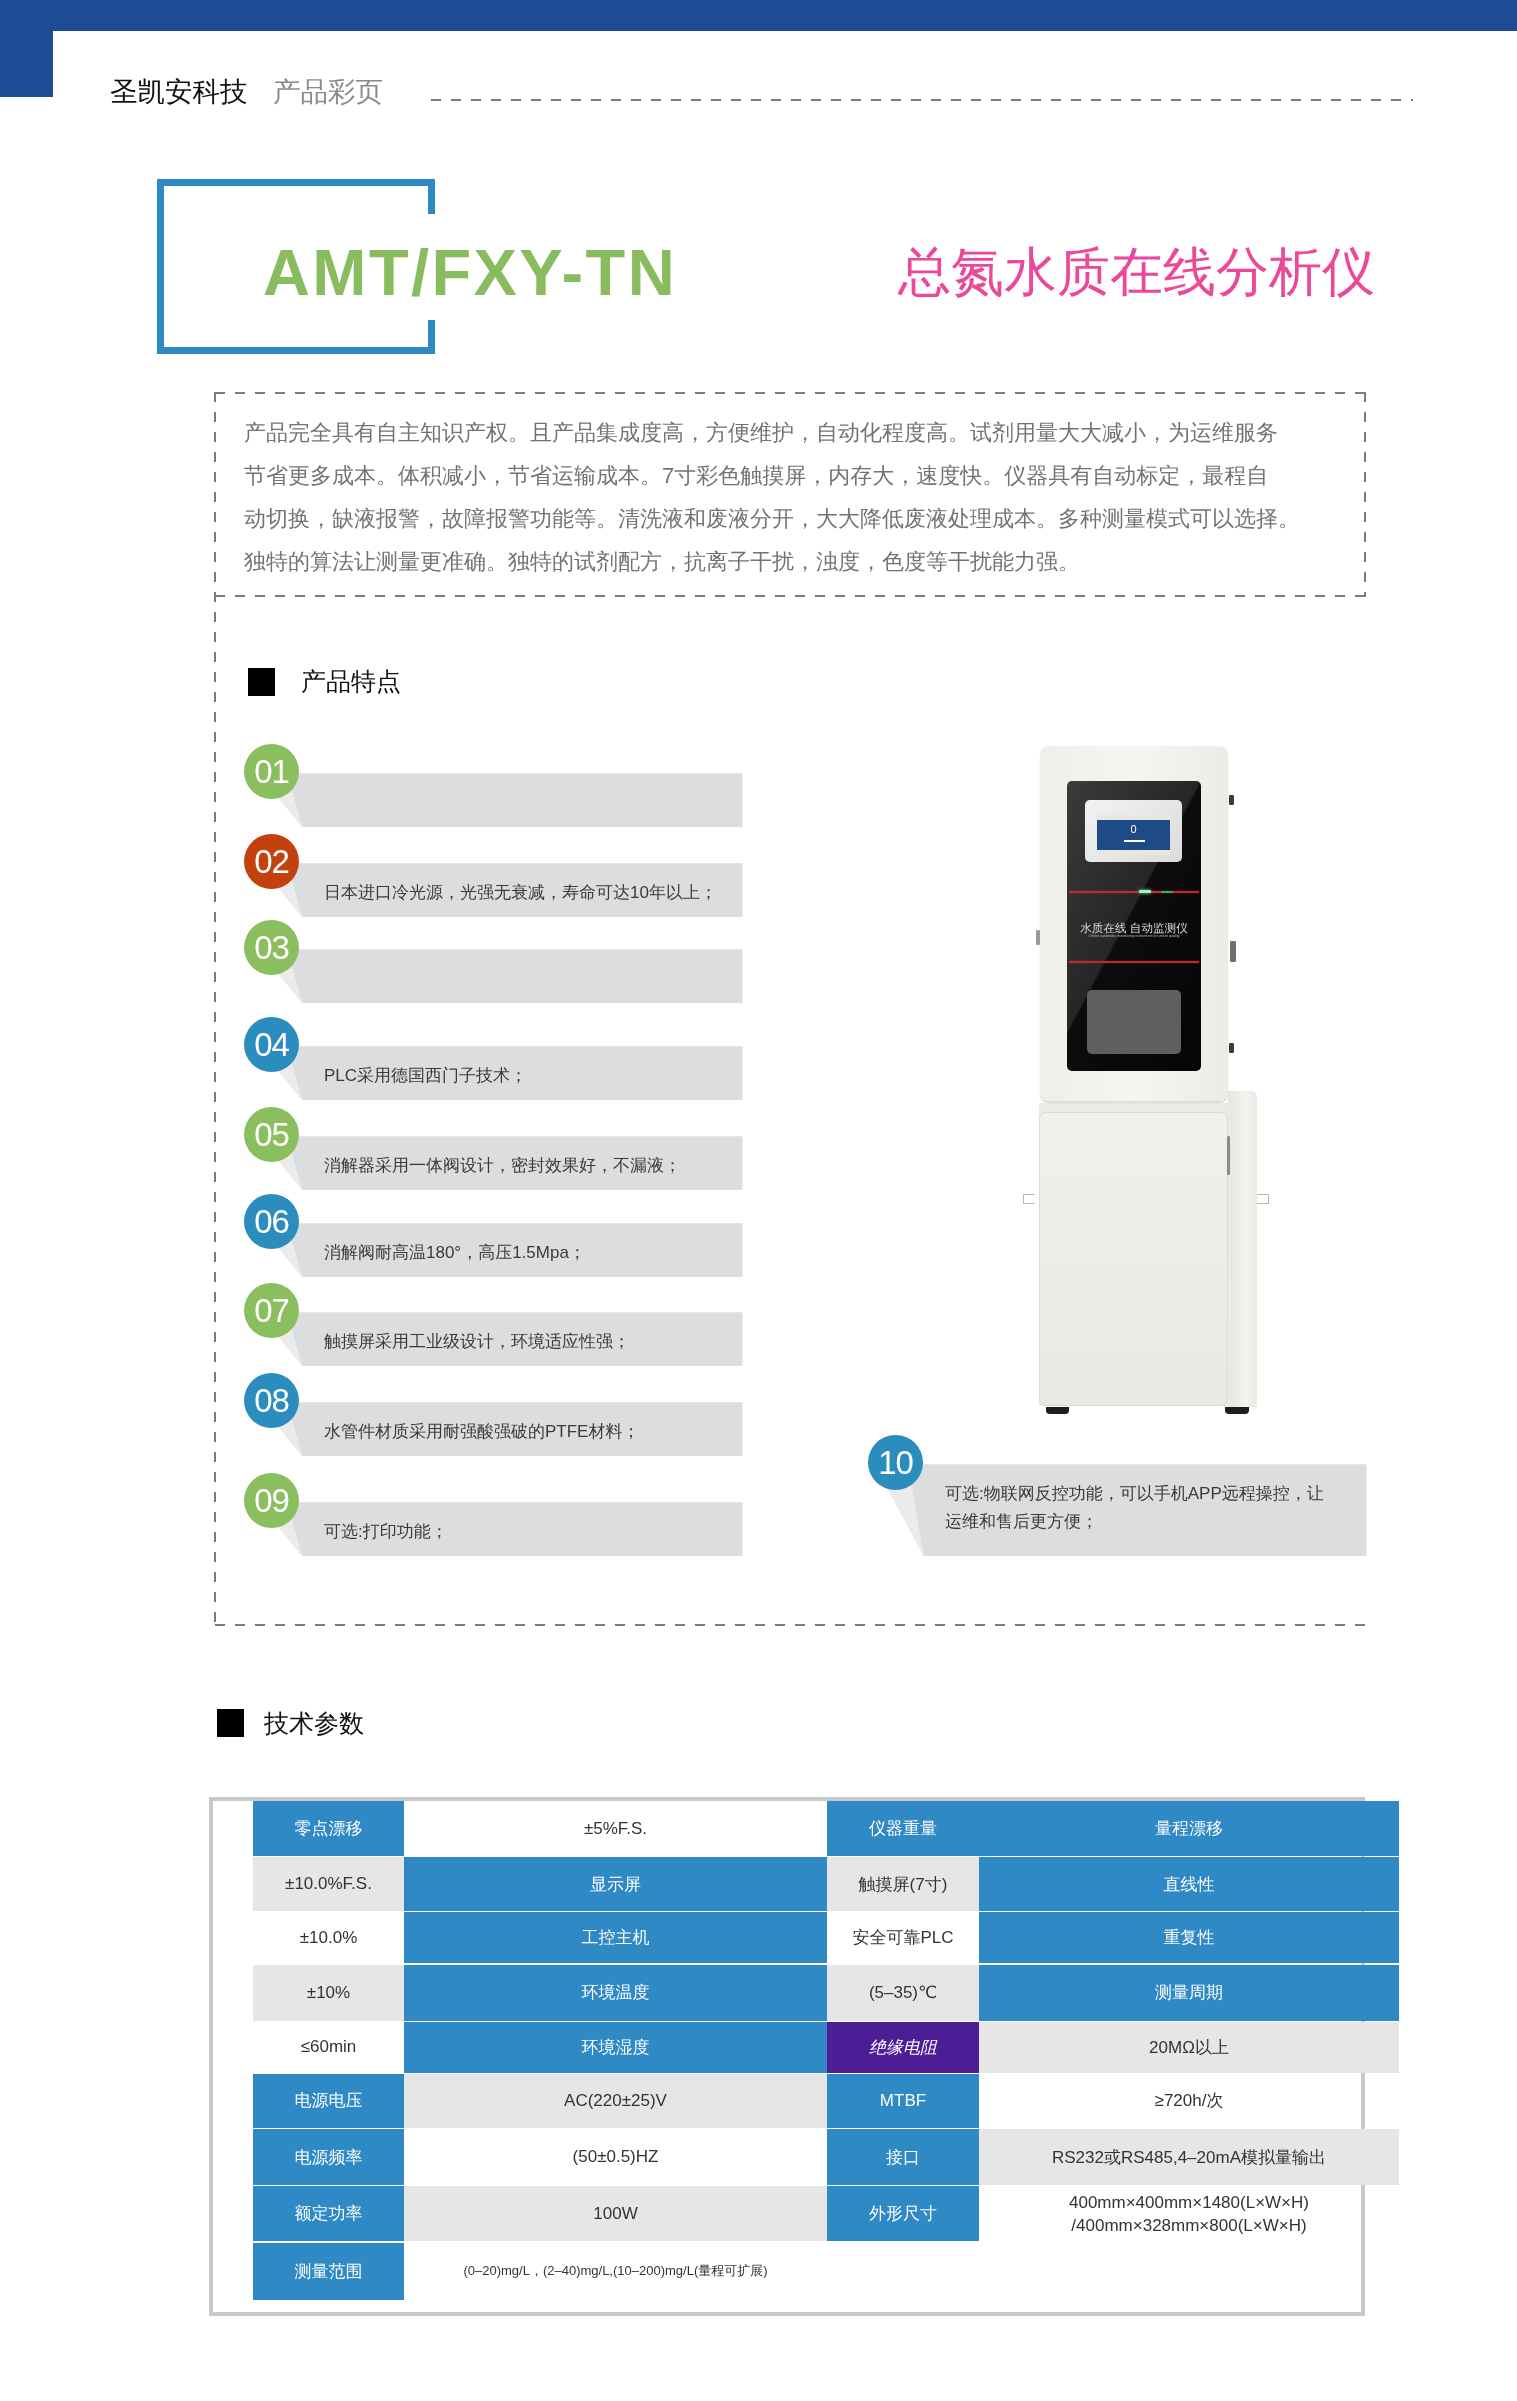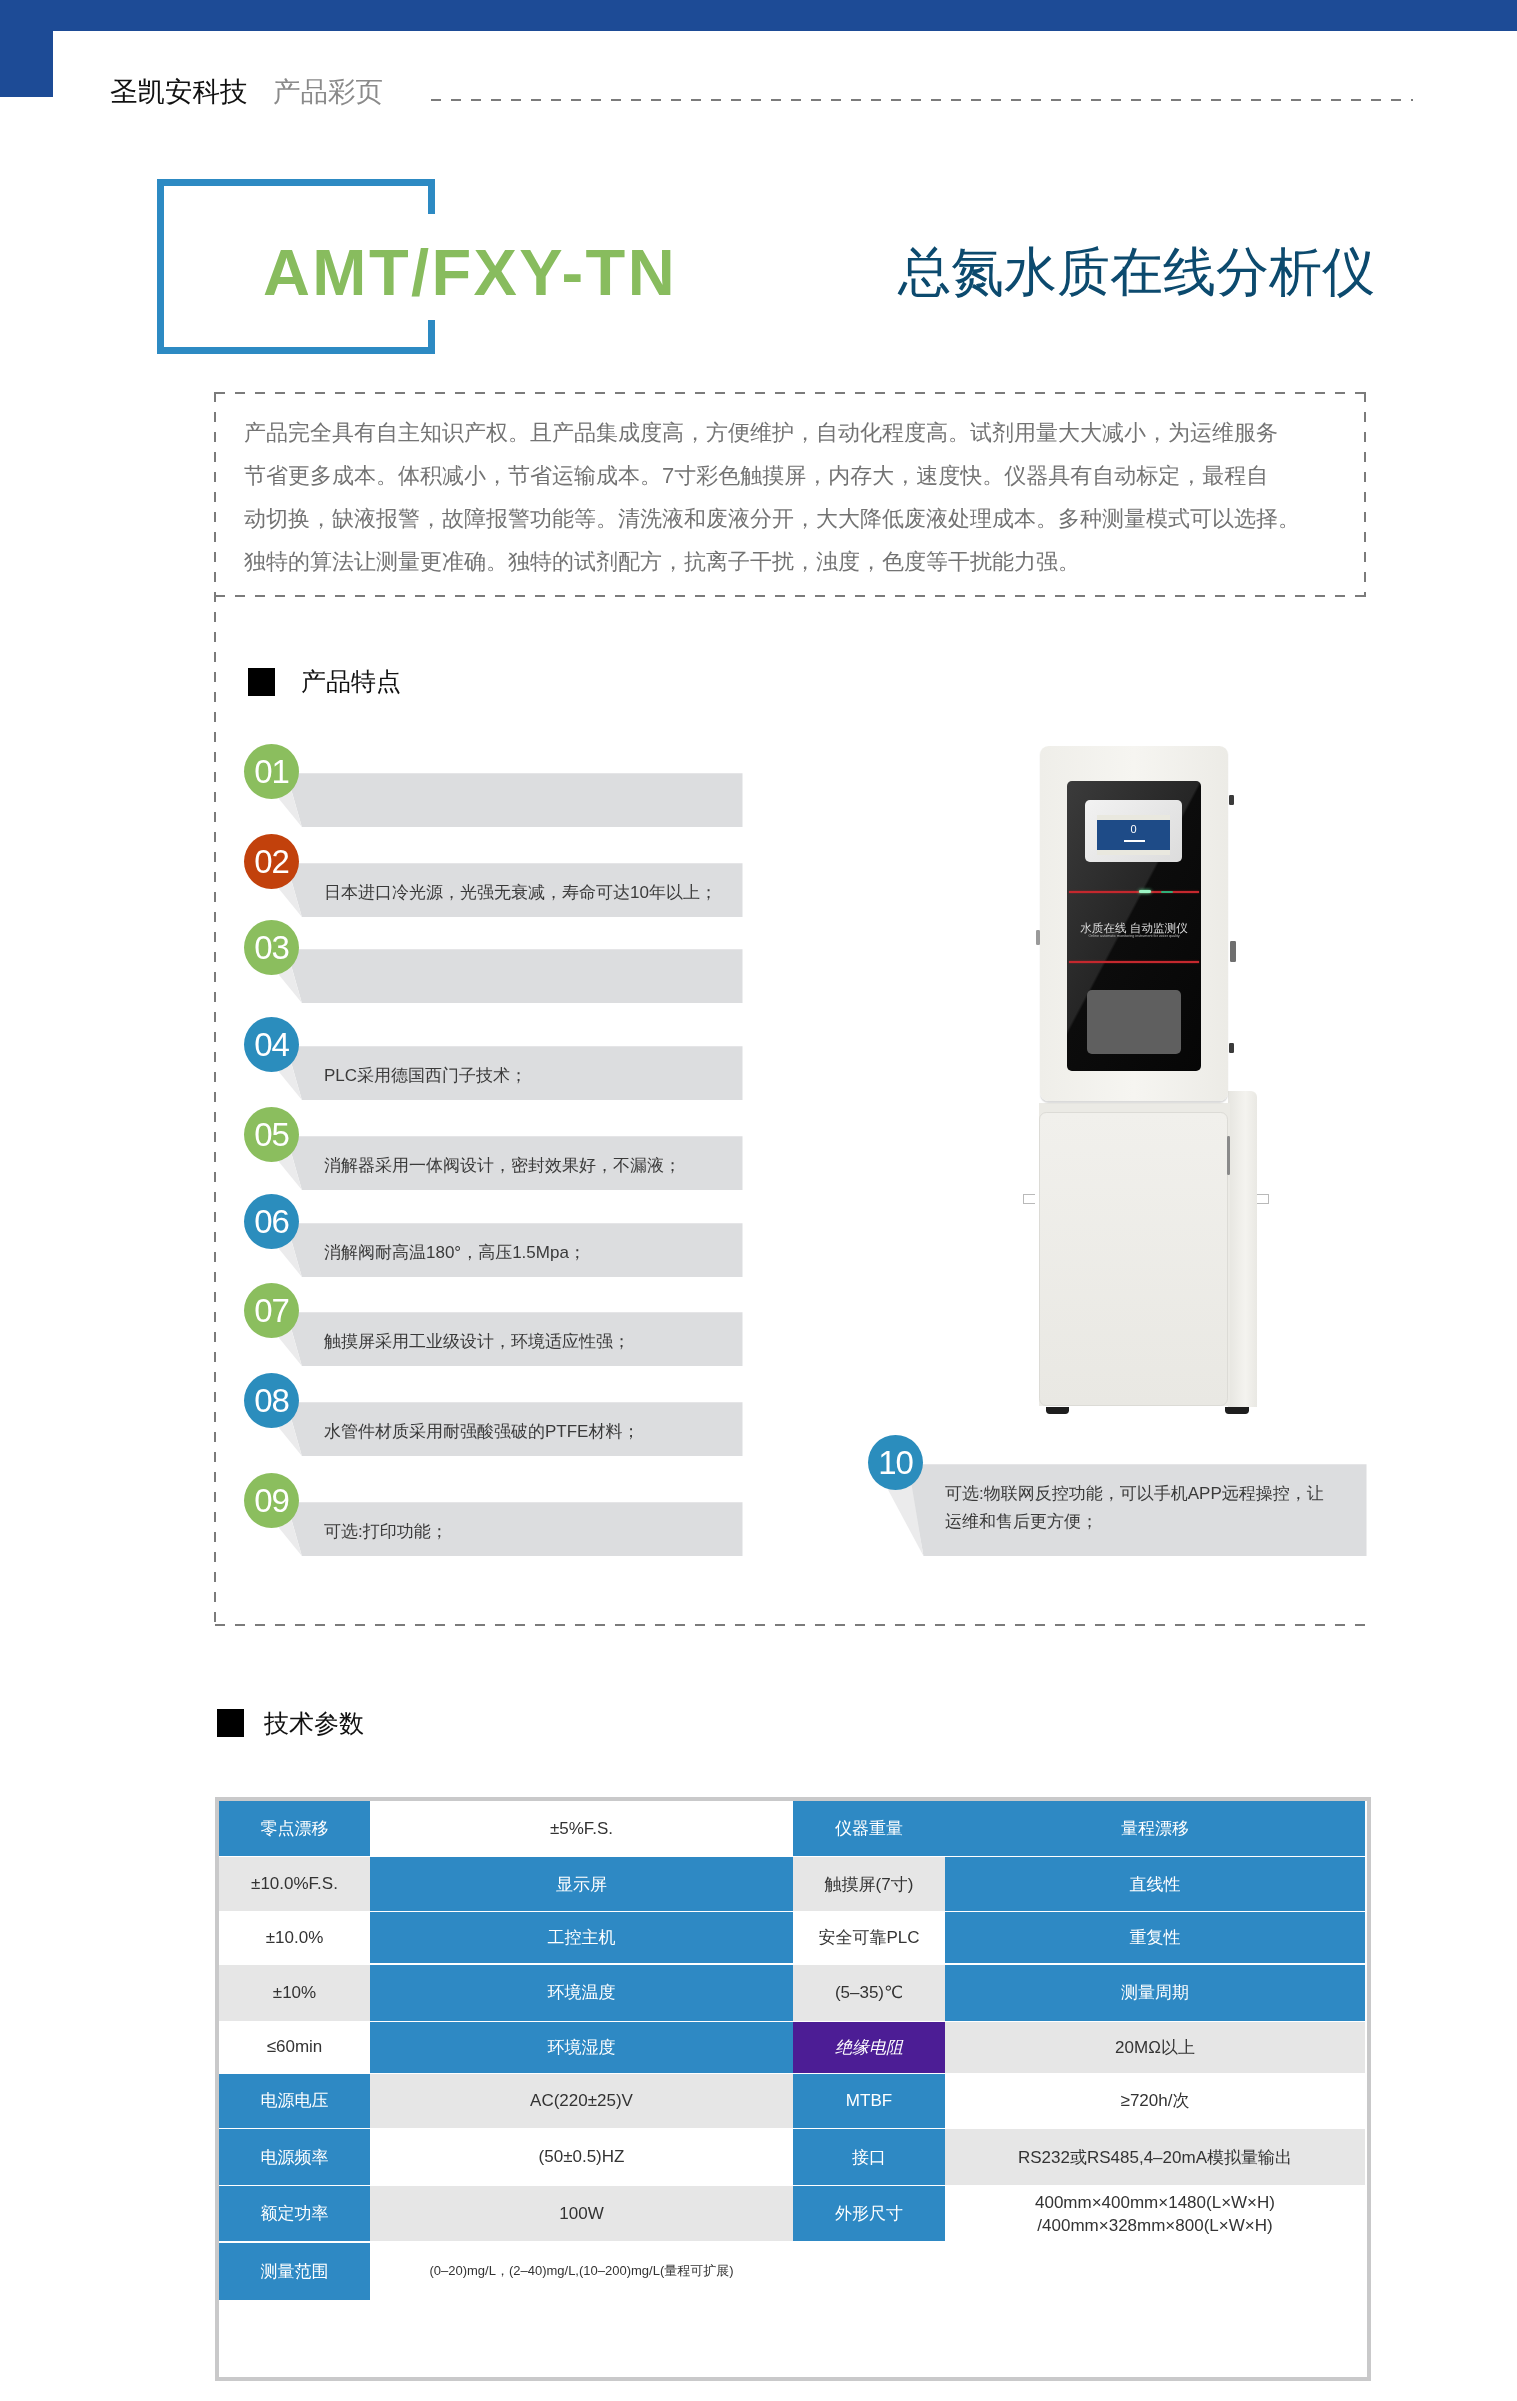--- a/index.html
+++ b/index.html
@@ -62,43 +62,43 @@
               background: linear-gradient(90deg, #e6e5e0, #f4f3ef 60%, #e9e8e3); }
   .cab-body { left: 1039px; top: 1103px; width: 191px; height: 303px; background: #ebeae5; }
   .cab-door { left: 1039px; top: 1112px; width: 189px; height: 294px; border-radius: 7.3px;
               background: linear-gradient(180deg, #f1f0ec 0%, #e9e8e3 100%); border: 0.6px solid #dcdbd6; box-sizing: border-box; }
   .door-slot { left: 1227px; top: 1136px; width: 3.1px; height: 39px; background: #8a8a8a; border-radius: 1.2px; }
   .foot { top: 1407px; height: 7.3px; background: #1e1e1e; border-radius: 0 0 3.7px 3.7px; }
   .handle { top: 1194px; width: 12.2px; height: 9.8px; border: 1.8px solid #b9b9b9; box-sizing: border-box; }
   .latch { background: #3b3b3b; border-radius: 1.2px; }
 
   
-  .spec-table { left: 215px; top: 1797px; width: 1156px; height: 584px; border: 4.9px solid #c9c9ca; box-sizing: border-box;
+  .spec-table { left: 209px; top: 1797px; width: 1156px; height: 519px; border: 4.9px solid #c9c9ca; box-sizing: border-box;
                 display: grid; grid-template-columns: 151px 423px 152px 420px;
-                grid-template-rows: 55px 54px 51px 56px 51px 54px 56px 55px 57px; row-gap: 1.2px; background: #ffffff; }
+                grid-template-rows: 55px 54px 51px 56px 51px 54px 56px 55px 57px; row-gap: 1.2px; background: #ffffff; padding-left: 40px; }
   .lbl { display: flex; align-items: center; justify-content: center; color: #fff; font-size: 17px; white-space: nowrap; }
   .val { display: flex; align-items: center; justify-content: center; color: #333; font-size: 17px; white-space: nowrap; text-align: center; }
   .val.alt { background: #e6e6e6; }
   .val.small { font-size: 13px; }
   .val .ml { display: block; line-height: 23px; }
 </style>
 </head>
 <body>
 
 <div class="abs top-bar" style="background: rgb(29, 75, 150);"></div>
 <div class="abs left-tab" style="background: rgb(29, 75, 150);"></div>
 <div class="abs hdr-company nowrap">圣凯安科技</div>
 <div class="abs hdr-sub nowrap">产品彩页</div>
 <div class="abs dash-h" style="left:431px; top:99px; width:982px;"></div>
 
 <div class="abs frame" style="border-color: rgb(45, 138, 195);"></div>
 <div class="abs frame-r" style="left: 428px; top: 179px; height: 35px; background: rgb(45, 138, 195);"></div>
 <div class="abs frame-r" style="left: 428px; top: 320px; height: 34px; background: rgb(45, 138, 195);"></div>
 <div class="abs model nowrap" style="color: rgb(136, 188, 94);">AMT/FXY-TN</div>
-<div class="abs pname nowrap" style="color: #0c4a6e;">总氮水质在线分析仪</div>
+<div class="abs pname nowrap" style="color: #ec4899;">总氮水质在线分析仪</div>
 
 <div class="abs dash-h" style="left:215px; top:392px; width:1151px;"></div>
 <div class="abs dash-v" style="left:1364px; top:392px; height:205px;"></div>
 <div class="abs dash-h" style="left:215px; top:595px; width:1151px;"></div>
 <div class="abs dash-v" style="left:214px; top:392px; height:1235px;"></div>
 <div class="abs dash-h" style="left:215px; top:1624px; width:1151px;"></div>
 
 <div>
   <div class="abs intro-line" style="top:411px;">产品完全具有自主知识产权。且产品集成度高，方便维护，自动化程度高。试剂用量大大减小，为运维服务</div>
   <div class="abs intro-line" style="top:454px;">节省更多成本。体积减小，节省运输成本。7寸彩色触摸屏，内存大，速度快。仪器具有自动标定，最程自</div>

